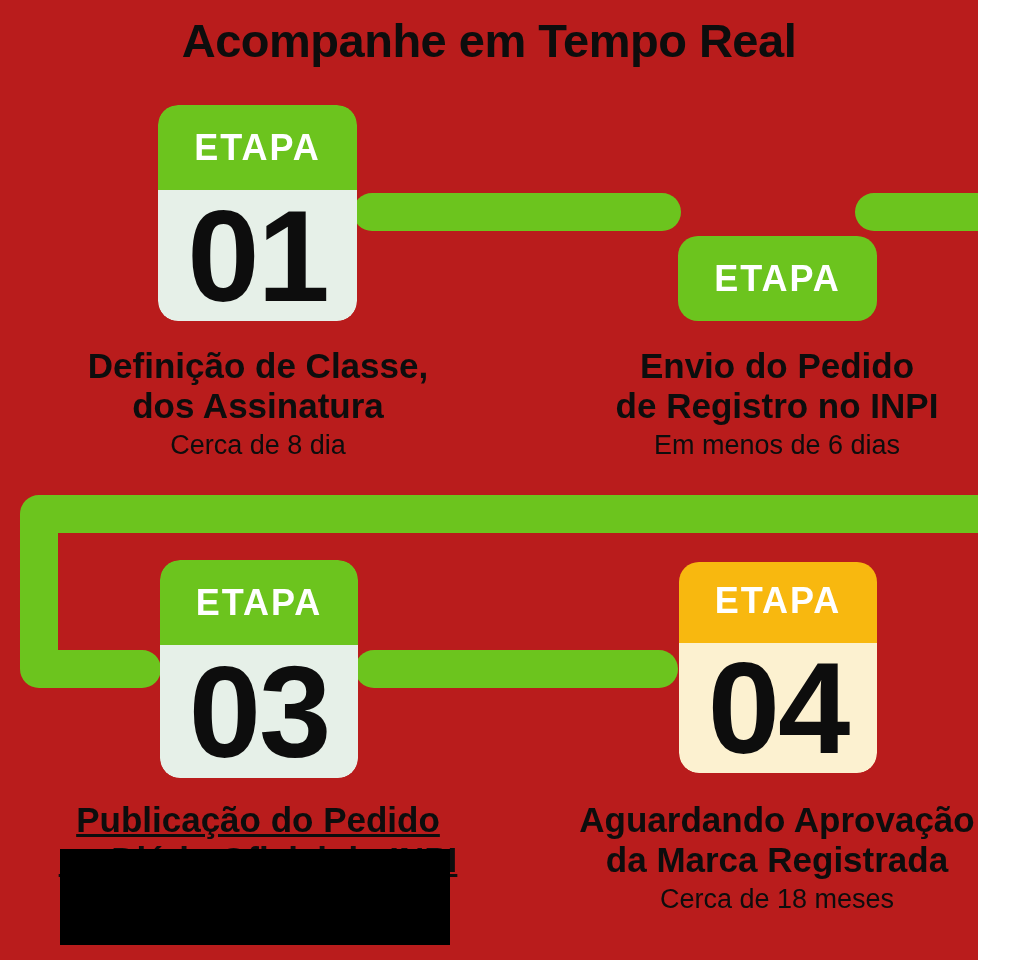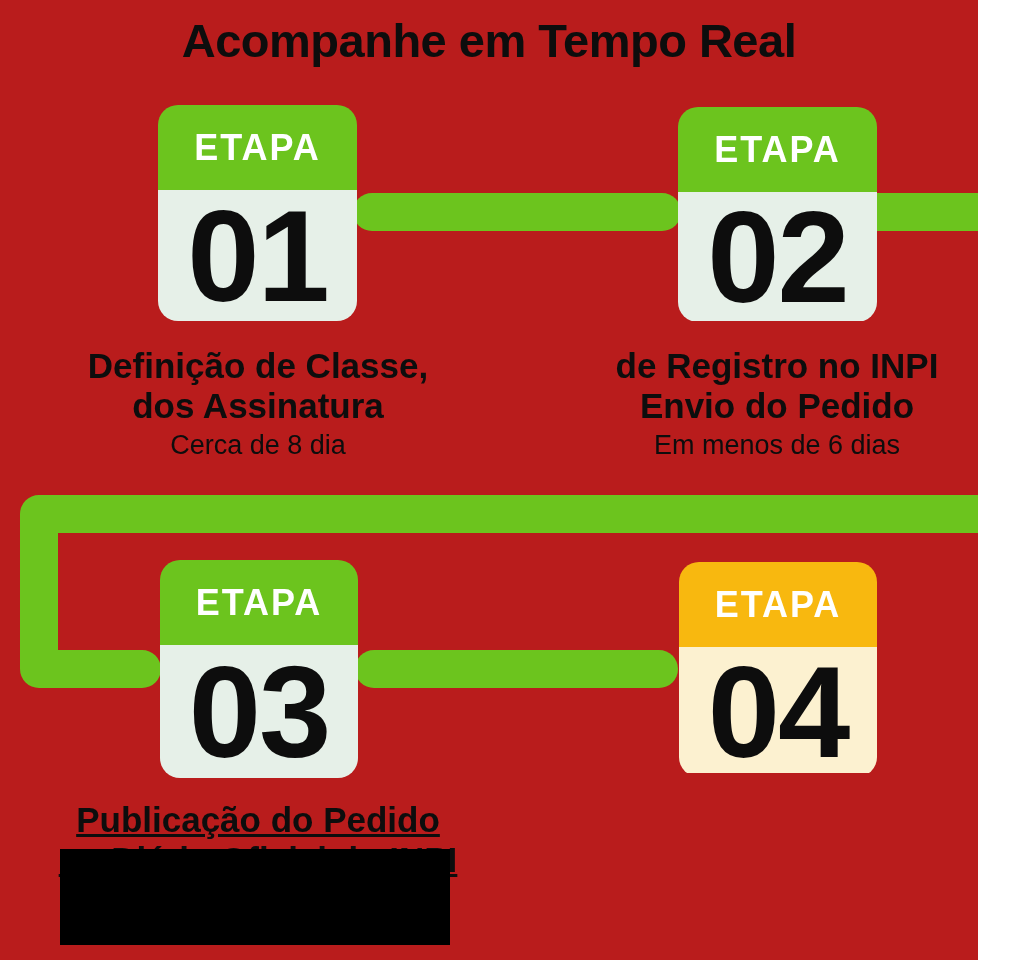--- a/index.html
+++ b/index.html
@@ -33,23 +33,24 @@
   svg.connectors path{
     fill:none;
     stroke:var(--green);
     stroke-width:38;
     stroke-linecap:round;
     stroke-linejoin:round;
   }
   .card{
     position:absolute;
     display:flex;flex-direction:column;
-    border-radius:8px;
+    border-radius:20px;
     overflow:hidden;
     z-index:2;
+    justify-content:flex-end;
   }
   .card .badge{
     flex:0 0 85px;
     display:flex;align-items:center;justify-content:center;
     background:var(--green);
     border-radius:20px 20px 0 0;
   }
   .card .badge span{
     color:#ffffff;
     font-size:36px;font-weight:bold;letter-spacing:2px;
@@ -117,23 +118,20 @@
     </div>
     <div class="numbox">
       <div class="num">01</div>
     </div>
   </div>
 
   <div class="card theme-green c2">
     <div class="badge">
       <span>ETAPA</span>
     </div>
-    <div class="numbox">
-      <div class="num">02</div>
-    </div>
   </div>
 
   <div class="card theme-green c3">
     <div class="badge">
       <span>ETAPA</span>
     </div>
     <div class="numbox">
       <div class="num">03</div>
     </div>
   </div>
@@ -147,26 +145,31 @@
     </div>
   </div>
 
   <div class="desc d1">
     <div class="bold-line">Definição de Classe,</div>
     <div class="bold-line">dos Assinatura</div>
     <div class="sub">Cerca de 8 dia</div>
   </div>
 
   <div class="desc d2">
+    <div class="bold-line">Envio do Pedido</div>
     <div class="bold-line">de Registro no INPI</div>
-    <div class="bold-line">Envio do Pedido</div>
     <div class="sub">Em menos de 6 dias</div>
   </div>
 
   <div class="desc d3">
     <div class="bold-line">Publicação do Pedido</div>
     <div class="bold-line">no Diário Oficial do INPI</div>
   </div>
 
+  <div class="desc d4">
+    <div class="bold-line">Aguardando Aprovação</div>
+    <div class="bold-line">da Marca Registrada</div>
+    <div class="sub">Cerca de 18 meses</div>
+  </div>
 
   <div class="redaction"></div>
 
 </div>
 
 </body></html>

